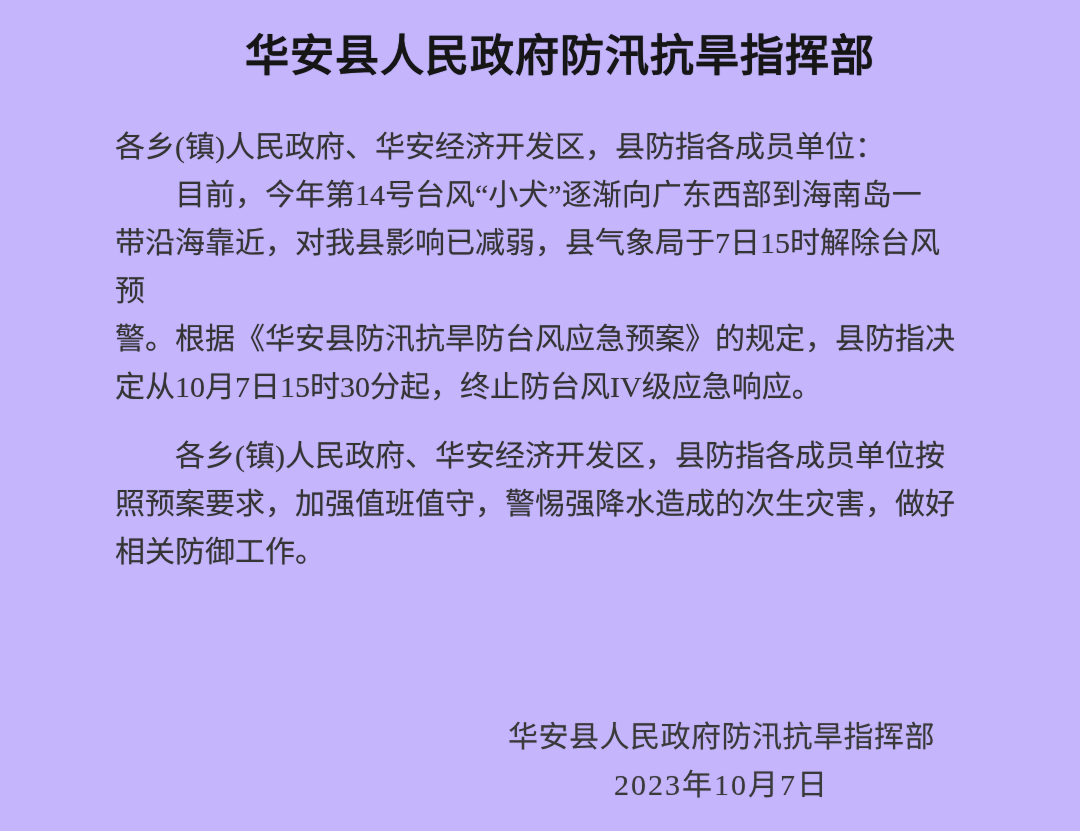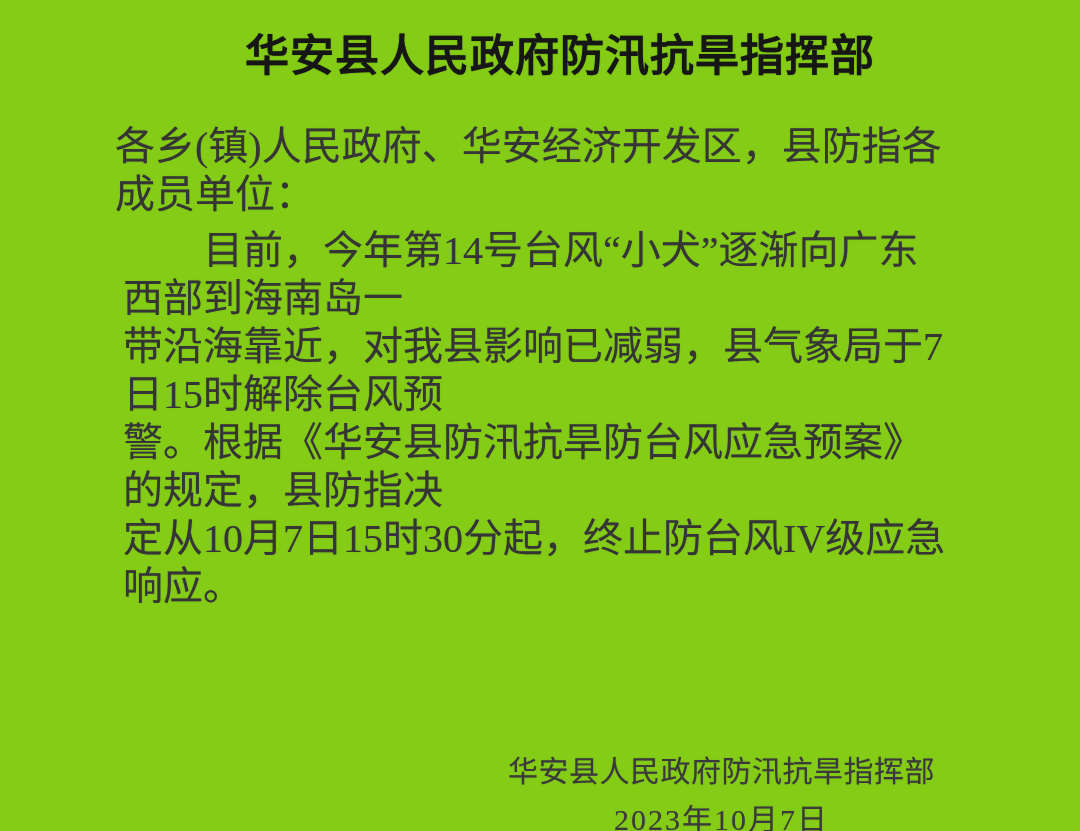--- a/index.html
+++ b/index.html
@@ -4,53 +4,53 @@
 <style>
   html, body {
     margin: 0;
     padding: 0;
     background: #fbfbfb;
   }
   .page {
     position: relative;
     width: 1080px;
     height: 831px;
-    background: #84cc16;
+    background: #c4b5fd;
     overflow: hidden;
     font-family: "Liberation Serif", "DejaVu Serif", serif;
   }
   .title-block {
     padding-top: 30px;
     padding-left: 40px;
     text-align: center;
     font-size: 44px;
     line-height: 53px;
     font-weight: 700;
     color: #161616;
     letter-spacing: 1px;
     text-shadow: 0 0 1px rgba(20,20,20,0.55);
   }
   .title-line {
     white-space: nowrap;
   }
   .content {
     margin: 40px 120px 0 115px;
     width: 845px;
-    font-size: 40px;
+    font-size: 30px;
     line-height: 48px;
     color: #353535;
     text-shadow: 0 0 1px rgba(70,70,70,0.45);
     text-align: left;
   }
   .salutation {
     margin: 0;
     white-space: pre-line;
   }
   .para {
-    margin: 8px;
+    margin: 0;
     text-indent: 2em;
     white-space: pre-line;
   }
   .para-2 {
     margin-top: 21px;
   }
   .signature-block {
     margin-top: 137px;
     margin-left: auto;
     margin-right: 145px;
@@ -78,20 +78,23 @@
   <div class="title-block">
     <div class="title-line">华安县人民政府防汛抗旱指挥部</div>
   </div>
 
   <div class="content">
     <p class="salutation">各乡(镇)人民政府、华安经济开发区，县防指各成员单位：</p>
     <p class="para">目前，今年第14号台风“小犬”逐渐向广东西部到海南岛一
 带沿海靠近，对我县影响已减弱，县气象局于7日15时解除台风预
 警。根据《华安县防汛抗旱防台风应急预案》的规定，县防指决
 定从10月7日15时30分起，终止防台风IV级应急响应。</p>
+    <p class="para para-2">各乡(镇)人民政府、华安经济开发区，县防指各成员单位按
+照预案要求，加强值班值守，警惕强降水造成的次生灾害，做好
+相关防御工作。</p>
   </div>
 
   <div class="signature-block">
     <div class="signature-org">华安县人民政府防汛抗旱指挥部</div>
     <div class="signature-date">2023年10月7日</div>
   </div>
 
 </div>
 
 </body></html>

